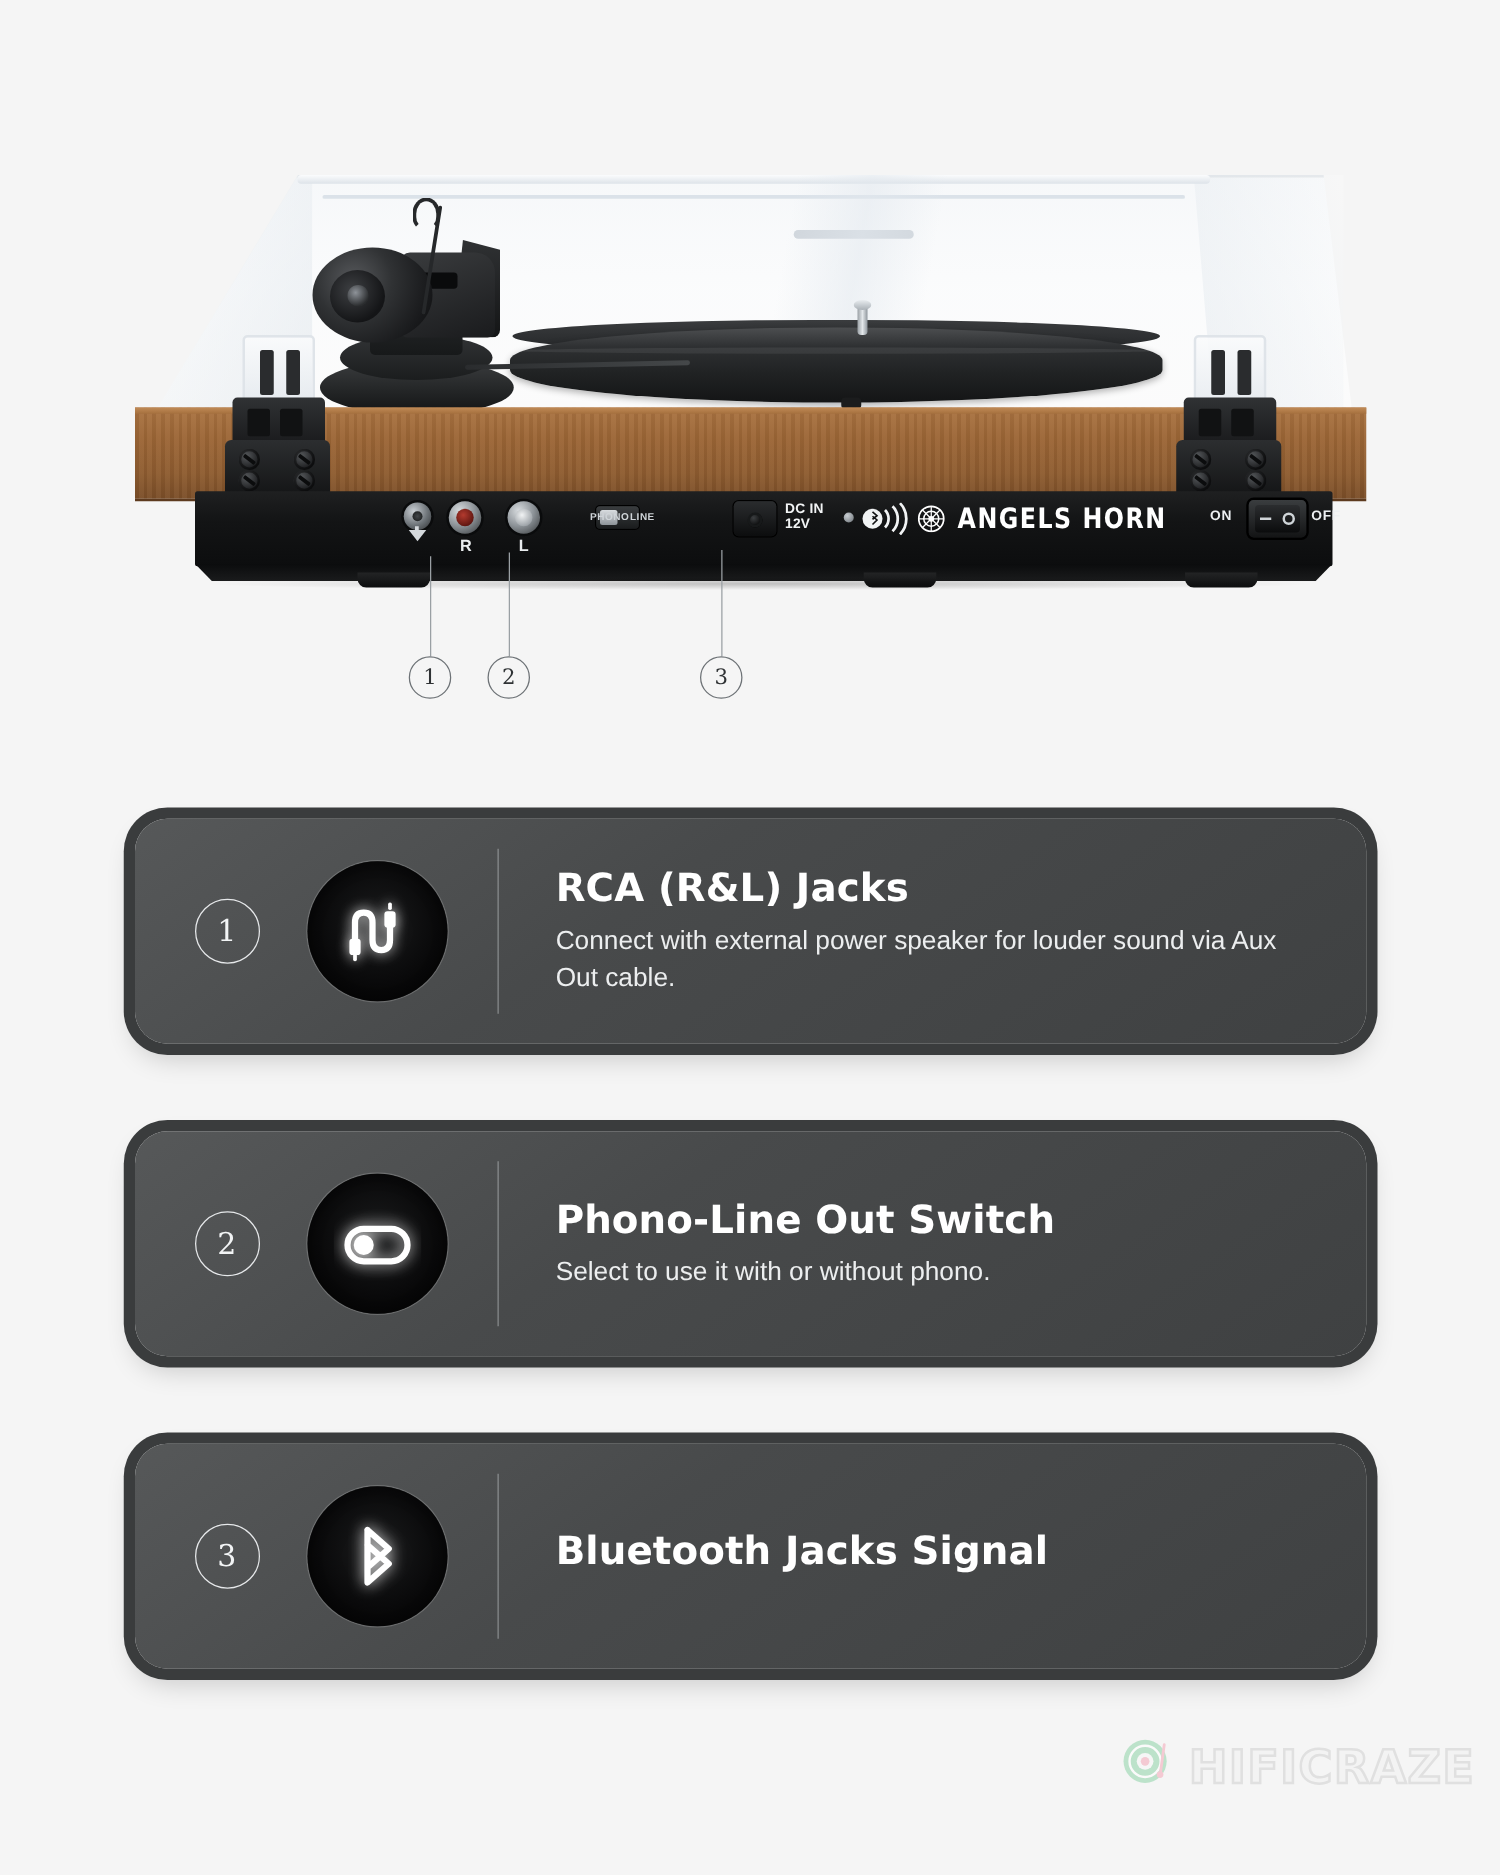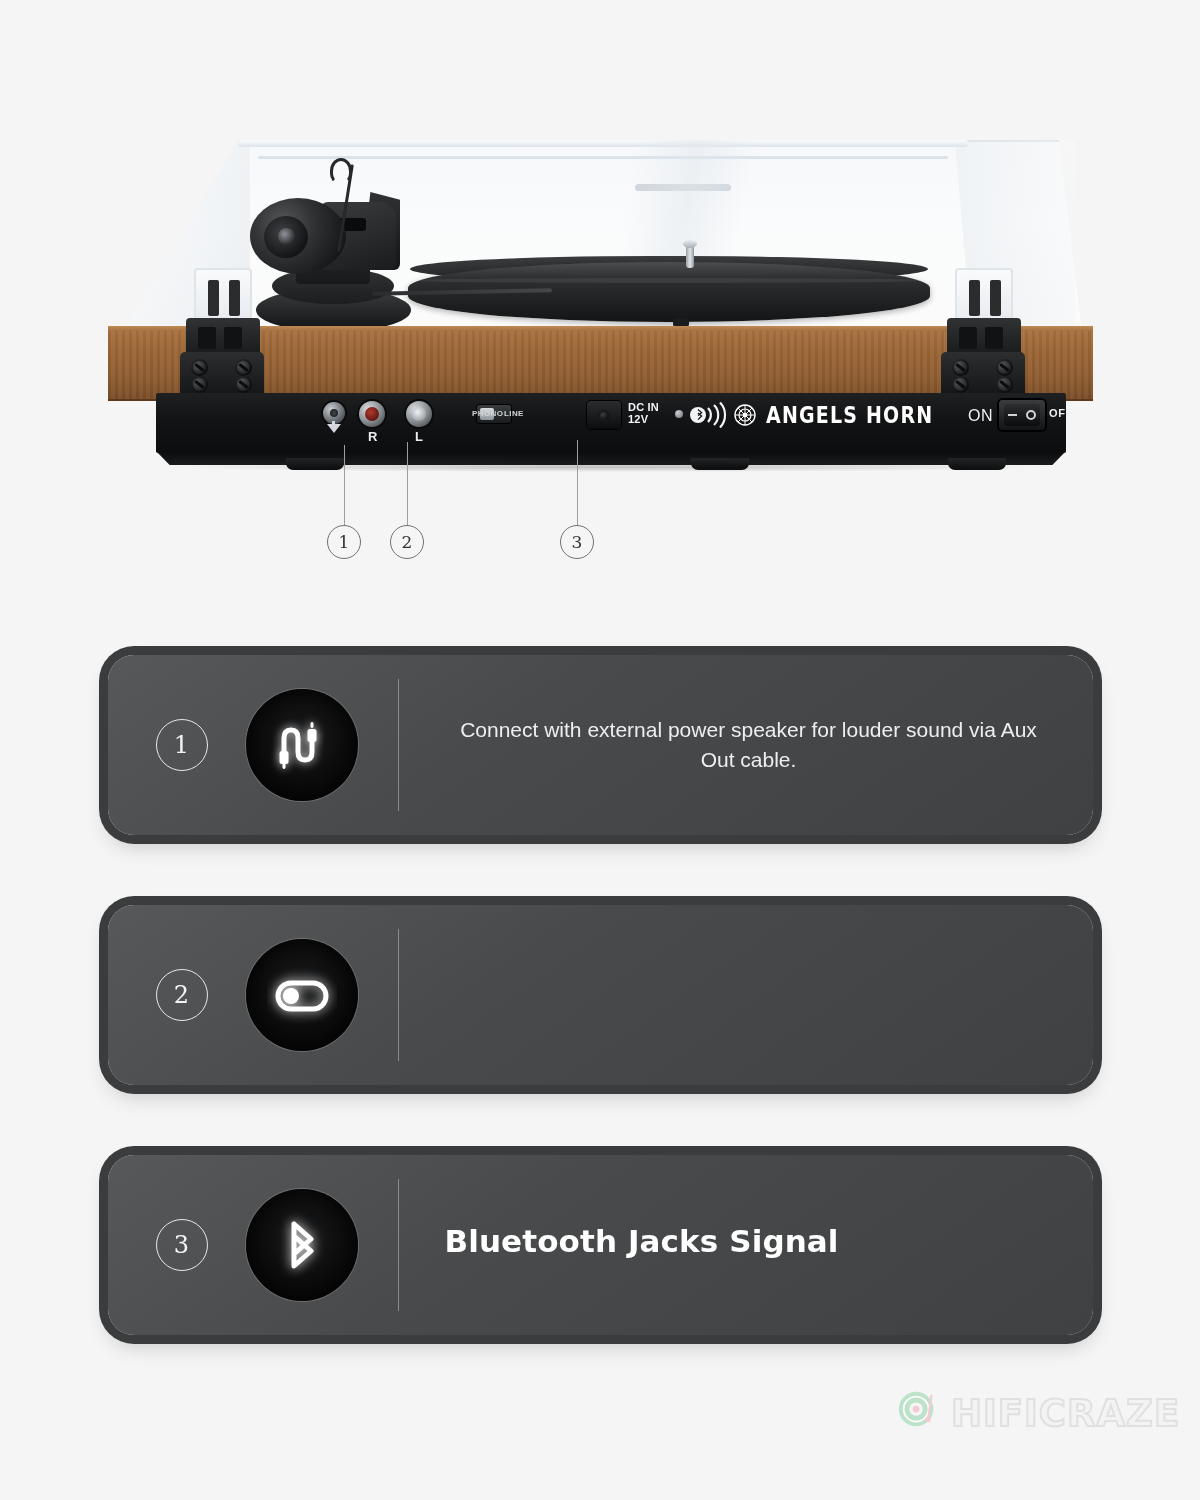--- a/index.html
+++ b/index.html
@@ -249,21 +249,21 @@
 
   .bt-led { position: absolute; left: 519px; top: 17px; width: 8px; height: 8px; border-radius: 50%;
     background: radial-gradient(circle at 35% 32%, #c9ced2, #6a7075); }
   .bt-mark { position: absolute; left: 531px; top: 9px; width: 46px; height: 26px; }
 
   .brand { position: absolute; left: 578px; top: 8px; width: 210px; height: 28px; display: flex; align-items: center; gap: 10px; }
   .brand-emblem { width: 22px; height: 22px; }
   .brand-name { color: #ffffff; font-family: "DejaVu Sans", sans-serif; font-weight: 700;
     font-size: 19px; letter-spacing: 1.2px; transform: scaleY(1.18); }
 
-  .pw-on { position: absolute; left: 812px; top: 14px; color: #eef0f2; font-size: 16px; font-weight: 400; letter-spacing: .6px; }
+  .pw-on { position: absolute; left: 812px; top: 14px; color: #eef0f2; font-size: 11px; font-weight: 700; letter-spacing: .6px; }
   .pw-off { position: absolute; left: 893px; top: 14px; color: #eef0f2; font-size: 11px; font-weight: 700; letter-spacing: .6px; }
   .pw-rocker { position: absolute; left: 843px; top: 7px; width: 46px; height: 30px;
     background: linear-gradient(180deg,#3a3d3f,#131415); border-radius: 4px; box-shadow: 0 0 0 2px #000; }
   .pw-rocker-in { position: absolute; left: 5px; top: 4px; width: 36px; height: 22px;
     background: linear-gradient(180deg,#2b2d2f,#0b0c0d); border-radius: 3px;
     display: flex; align-items: center; justify-content: space-around; }
   .pw-dash { width: 9px; height: 2px; background: #cfd4d8; }
   .pw-o { width: 10px; height: 10px; border: 2px solid #cfd4d8; border-radius: 50%; }
 
   
@@ -288,21 +288,21 @@
   .card-icon { flex: 0 0 auto; width: 112px; height: 112px; margin-left: 38px;
     border-radius: 50%;
     background: radial-gradient(circle at 50% 44%, #1b1c1d 0%, #0a0a0b 58%, #000 100%);
     box-shadow: 0 0 0 1px rgba(255,255,255,.18), 0 0 22px rgba(0,0,0,.55) inset;
     display: flex; align-items: center; justify-content: center; }
   .card-divider { flex: 0 0 auto; width: 1px; height: 132px; margin-left: 40px;
     background: rgba(225,228,230,.42); }
   .card-text { flex: 1 1 auto; padding-left: 46px; padding-right: 40px; }
   .card-title { color: #ffffff; font-size: 31px; font-weight: 700; letter-spacing: .1px;
     margin-bottom: 9px; font-family: "DejaVu Sans", sans-serif; }
-  .card-desc { color: #eceeef; font-size: 21px; line-height: 1.42; font-weight: 400; text-align: center; }
+  .card-desc { color: #eceeef; font-size: 21px; line-height: 1.42; font-weight: 400; }
 
   
   .watermark { position: absolute; left: 895px; top: 1385px; width: 250px; height: 56px;
     display: flex; align-items: center; gap: 10px; opacity: .55; }
   .wm-text { font-family: "DejaVu Sans", sans-serif; font-weight: 700; font-size: 37px;
     letter-spacing: 1px; color: #f3f3f3; -webkit-text-stroke: 2px #cfcfcf; }
 </style>
 </head>
 <body>
 
@@ -459,37 +459,42 @@
           <g fill="#ffffff" style="filter: drop-shadow(0 0 5px rgba(255,255,255,.85));">
             <rect x="12.5" y="41" width="9" height="13" rx="2.5"></rect>
             <rect x="15.5" y="53" width="3" height="6" rx="1.4"></rect>
             <rect x="40.5" y="19" width="9" height="13" rx="2.5"></rect>
             <rect x="43.5" y="12" width="3" height="6" rx="1.4"></rect>
           </g>
         </svg>
       </div>
       <div class="card-divider"></div>
       <div class="card-text">
+        <div class="card-title">RCA (R&amp;L) Jacks</div>
         <div class="card-desc">Connect with external power speaker for louder sound via Aux Out cable.</div>
       </div>
     </div>
 
     <div class="card">
       <div class="card-num">
         <span>2</span>
       </div>
       <div class="card-icon">
         <svg viewBox="0 0 70 70" width="70" height="70">
           <g style="filter: drop-shadow(0 0 6px rgba(255,255,255,.9));">
             <rect x="11" y="23" width="48" height="26" rx="13" fill="none" stroke="#ffffff" stroke-width="5"></rect>
             <circle cx="24" cy="36" r="8" fill="#ffffff"></circle>
           </g>
         </svg>
       </div>
       <div class="card-divider"></div>
+      <div class="card-text">
+        <div class="card-title">Phono-Line Out Switch</div>
+        <div class="card-desc">Select to use it with or without phono.</div>
+      </div>
     </div>
 
     <div class="card">
       <div class="card-num">
         <span>3</span>
       </div>
       <div class="card-icon">
         <svg viewBox="0 0 70 70" width="70" height="70">
           <path d="M27 14 L44 29 L27 44 L27 14 L27 56 L44 41 L27 26" fill="none" stroke="#ffffff" stroke-width="5" stroke-linecap="round" stroke-linejoin="round" style="filter: drop-shadow(0 0 6px rgba(255,255,255,.9));"></path>
         </svg>

